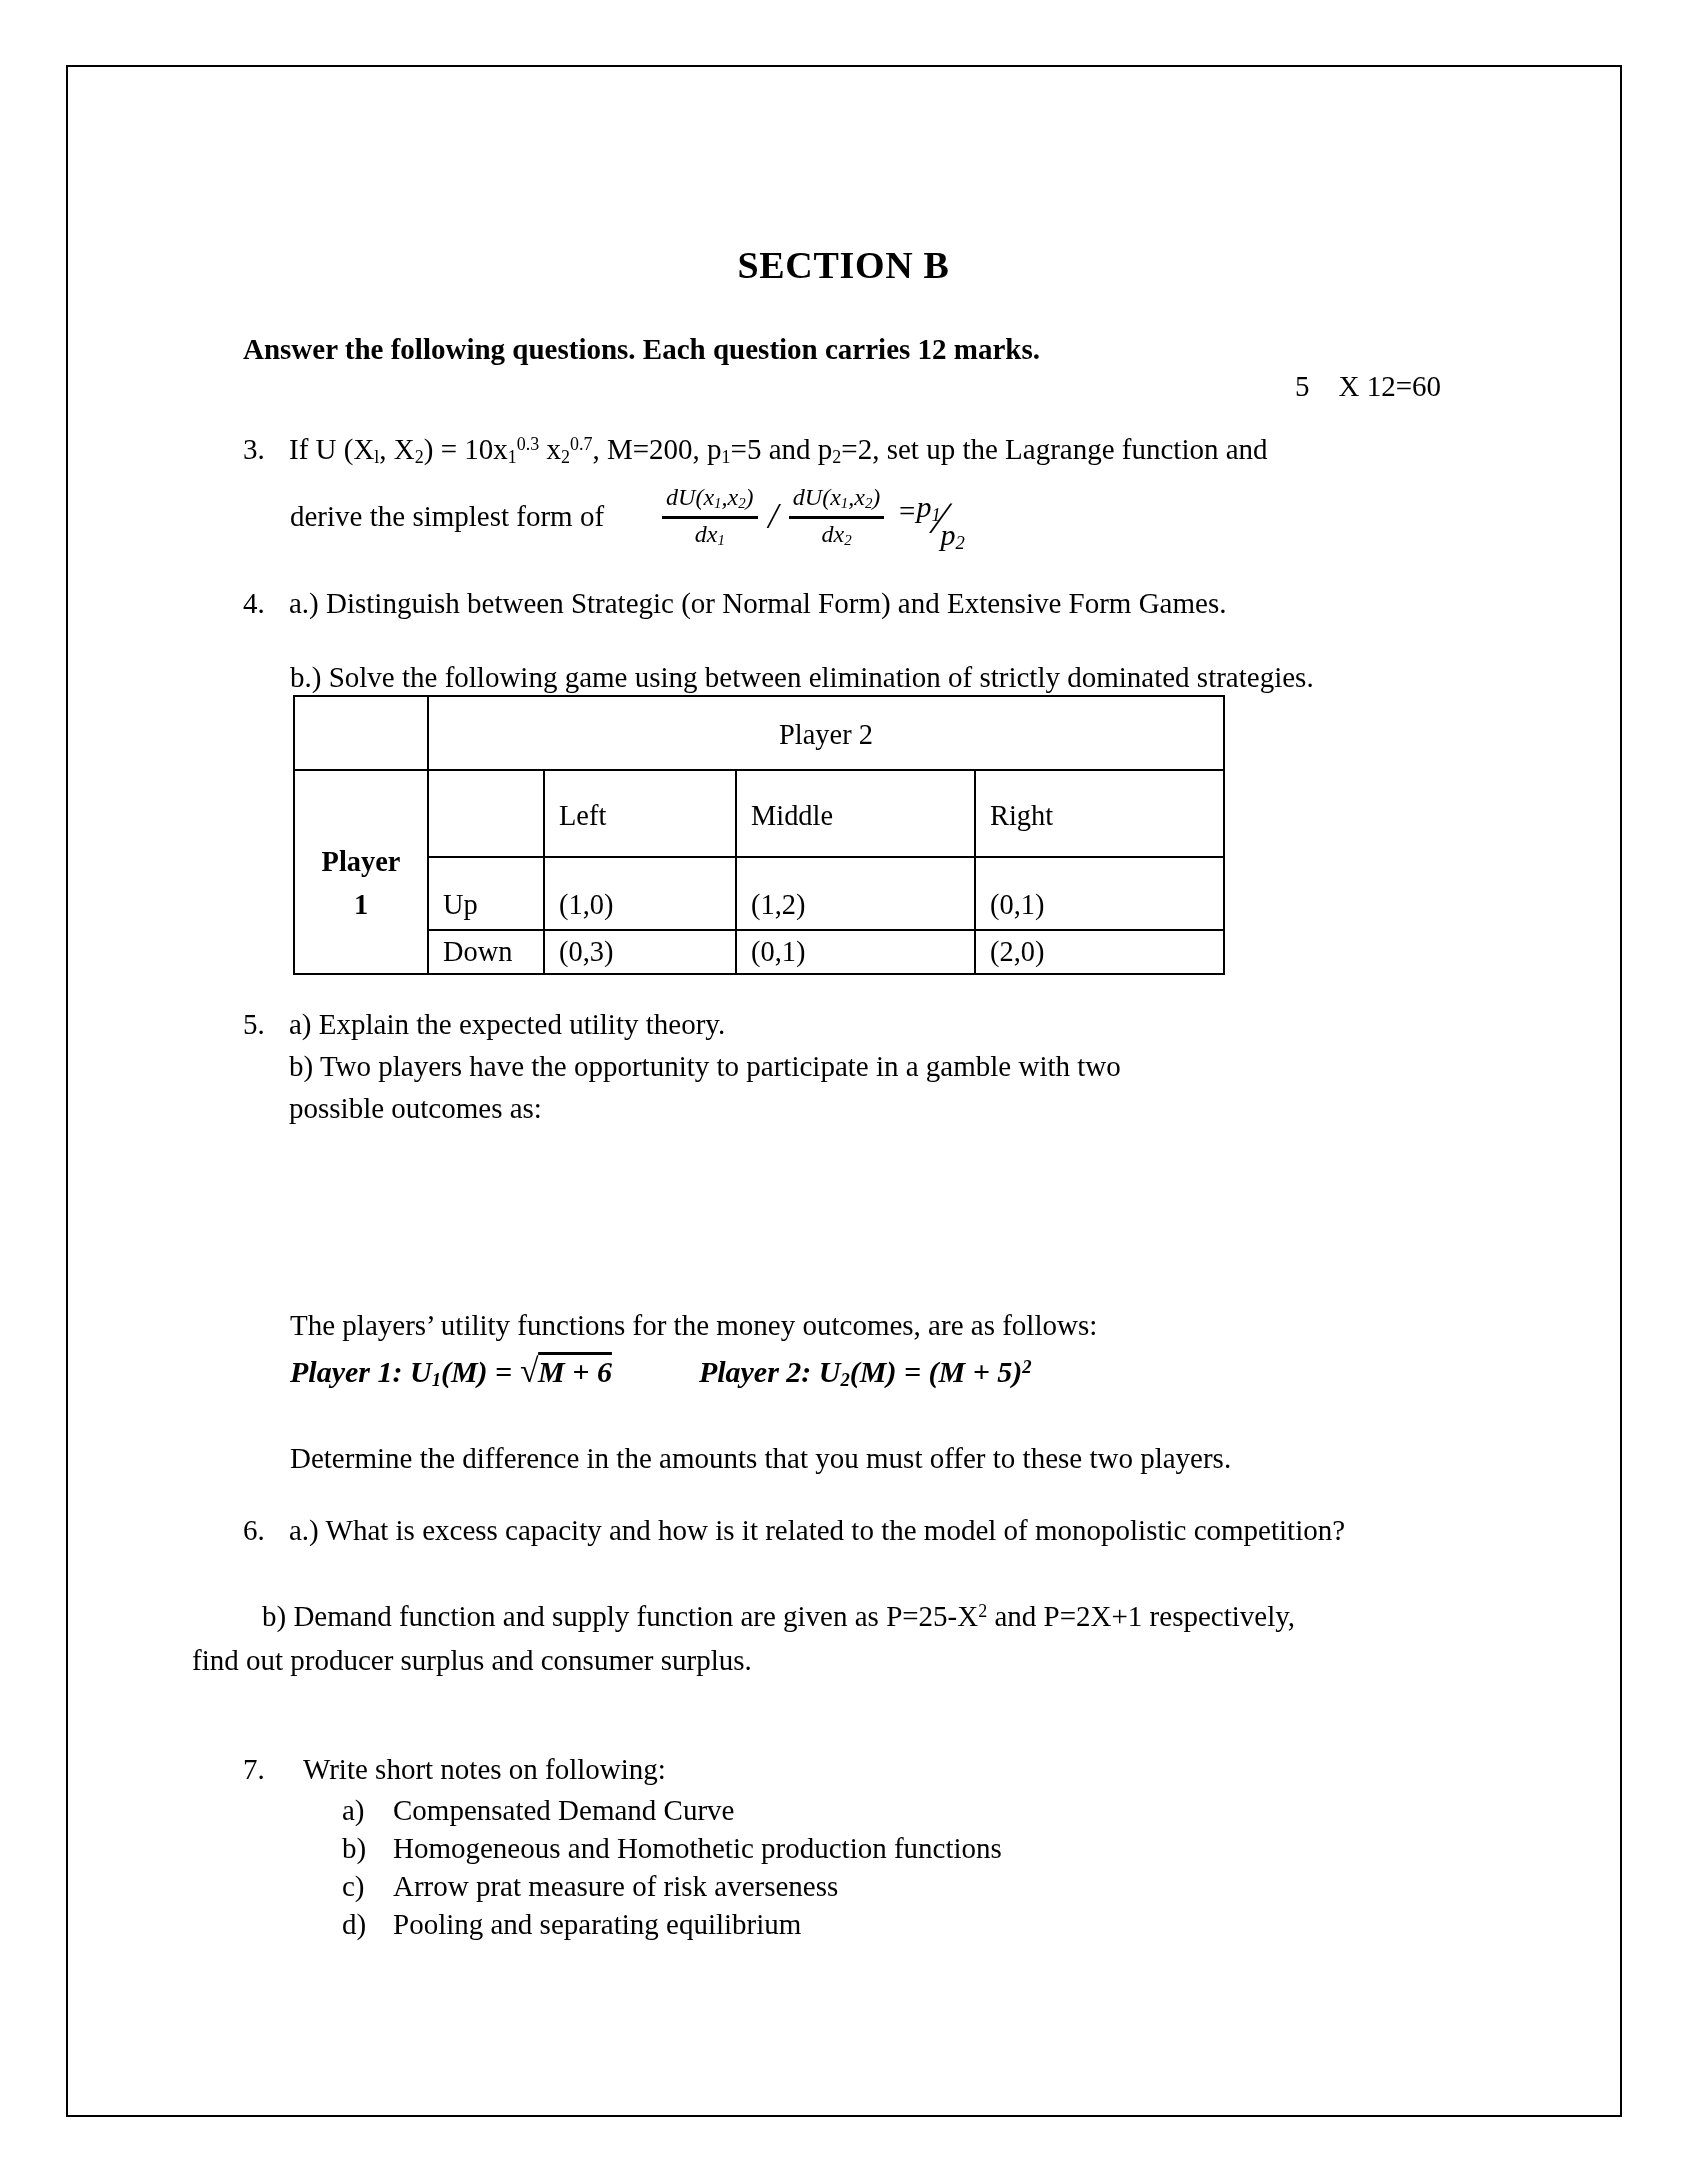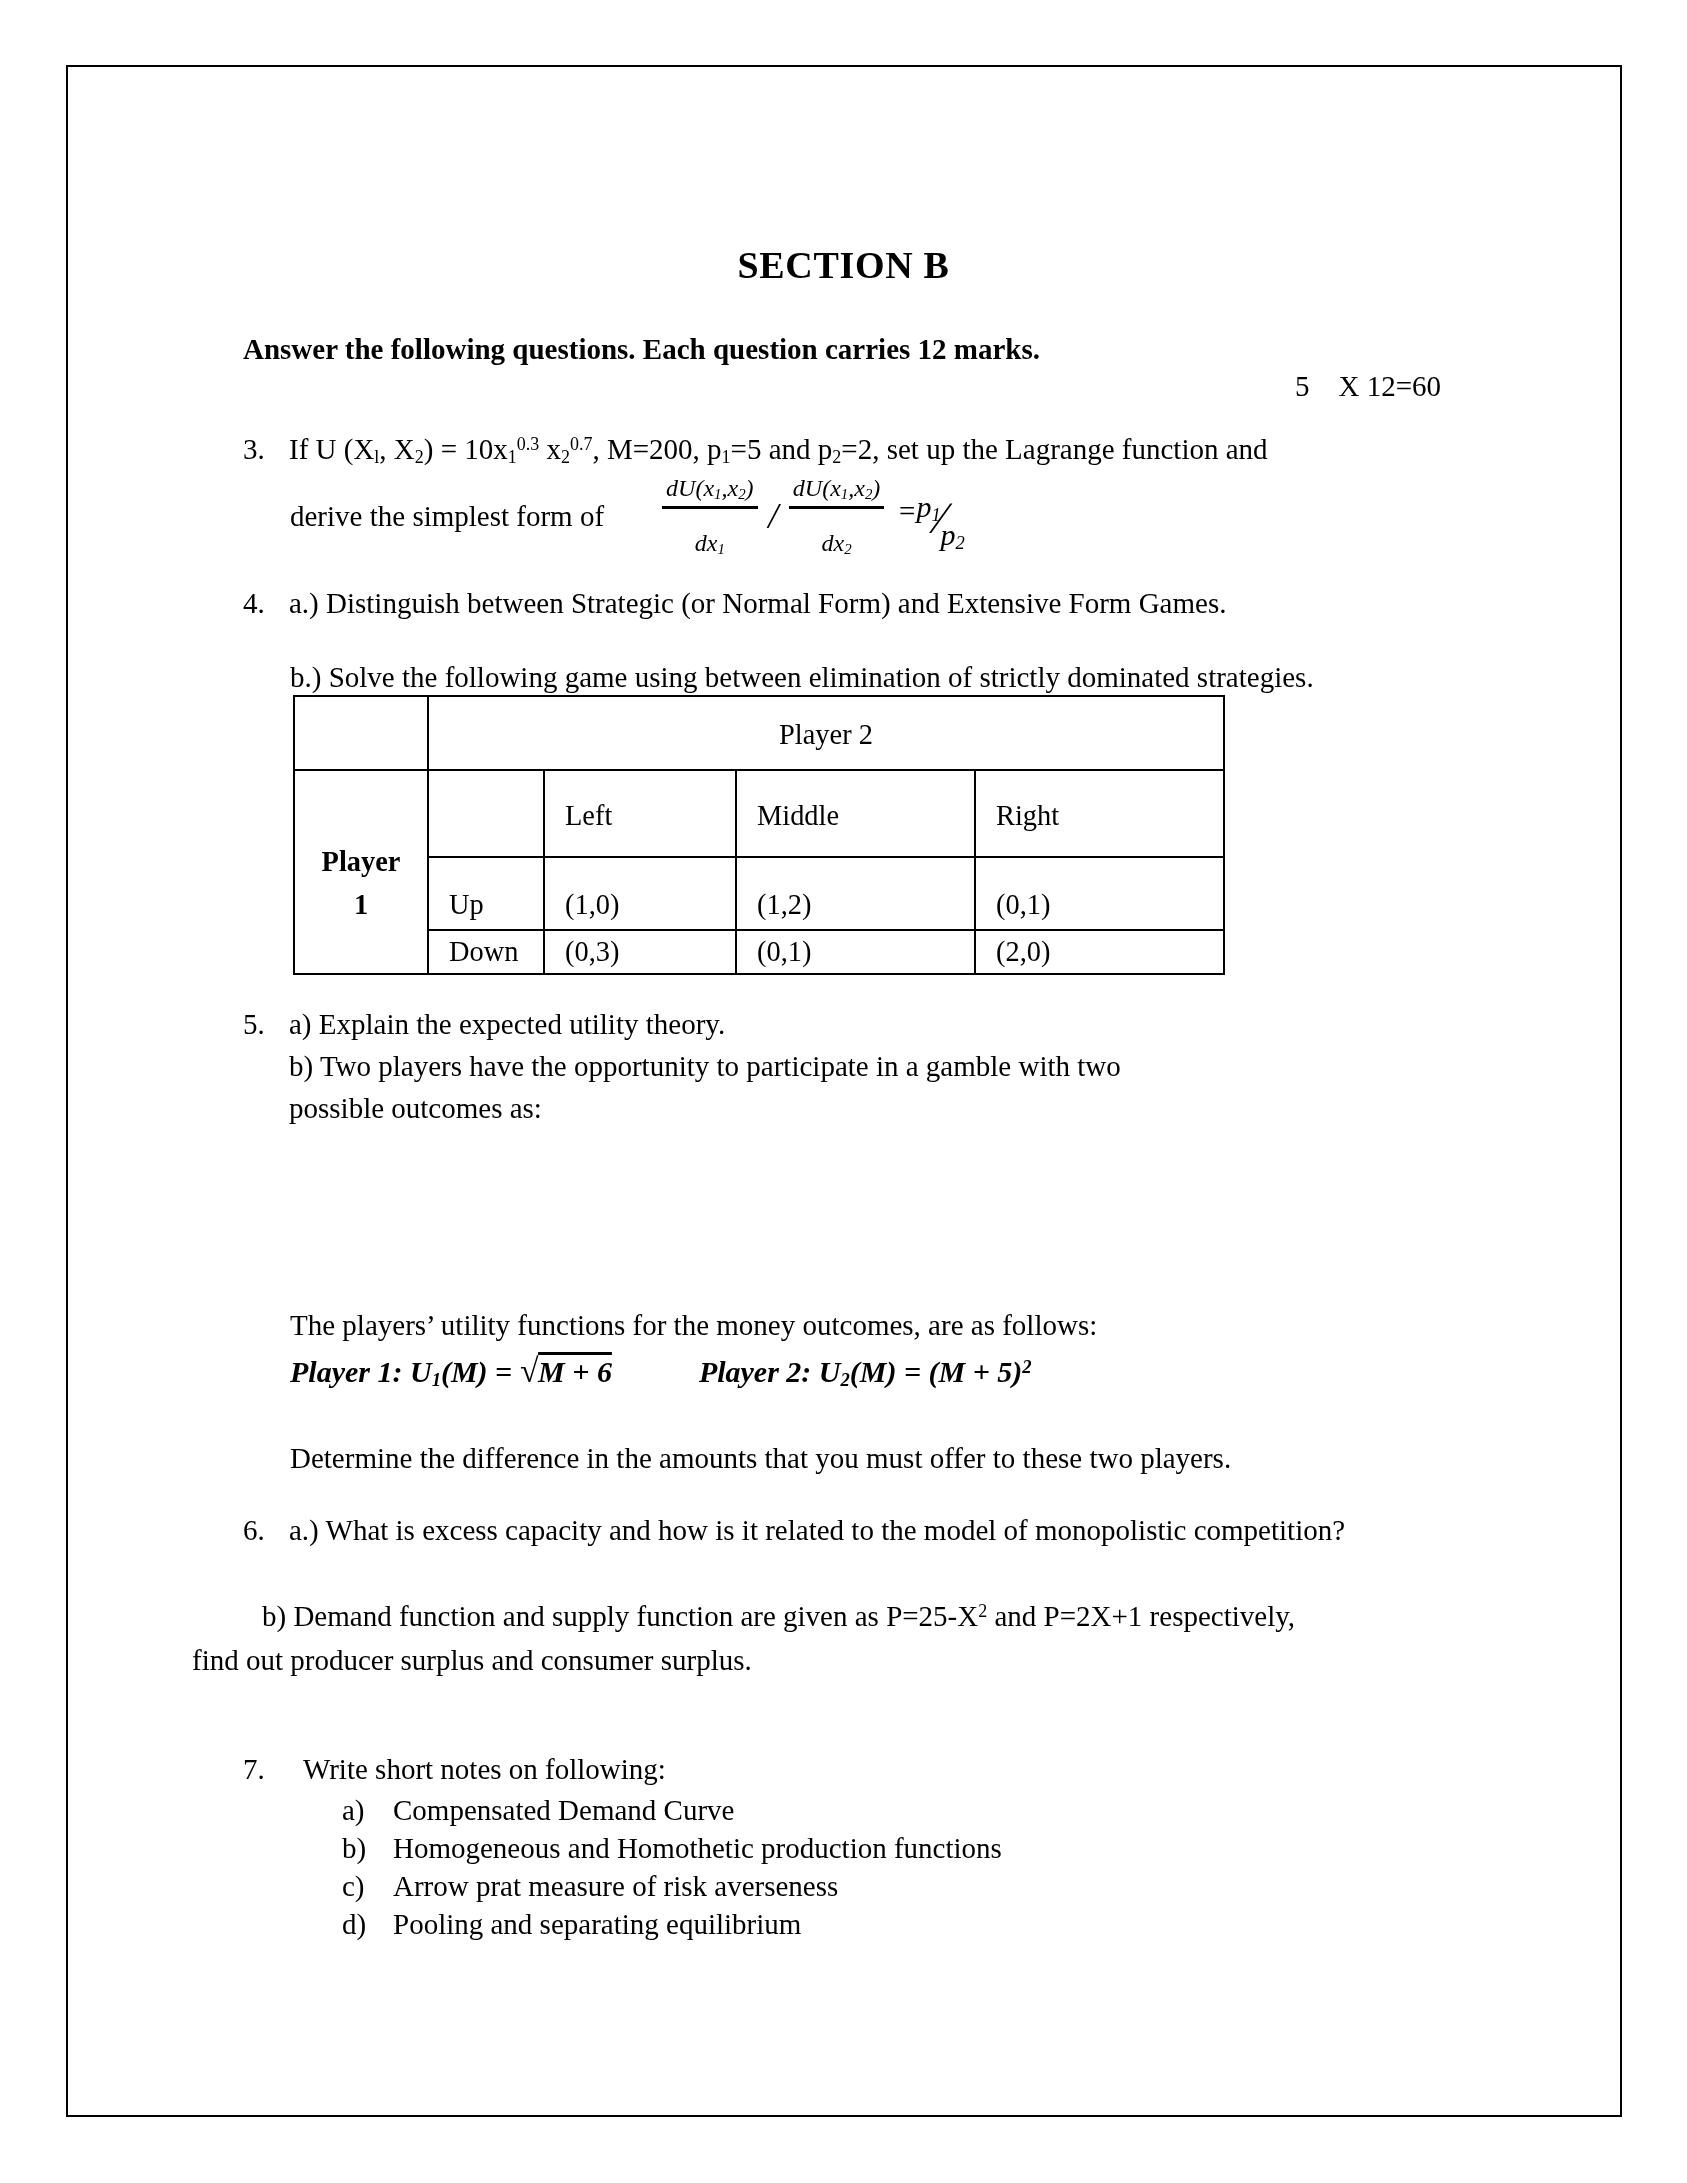--- a/index.html
+++ b/index.html
@@ -14,34 +14,34 @@
 
   .qrow{display:flex;align-items:baseline;}
   .qnum{width:46px;flex:none;}
 
   .q3{position:absolute;top:431px;left:243px;}
   .q3-line2{position:absolute;top:472px;left:290px;display:flex;align-items:center;height:89px;}
   .derive-text{margin-right:58px;}
   .bigfrac{display:inline-flex;flex-direction:column;align-items:center;
            font-style:italic;font-size:24px;line-height:1.12;}
   .bigfrac .fnum{border-bottom:3.3px solid #000;padding:0 4px 3.3px 4px;}
-  .bigfrac .fden{padding-top:21px;}
+  .bigfrac .fden{padding-top:2px;}
   .fslash{font-size:36px;font-style:italic;margin:0 10.6px;}
   .feq{margin:0 1.3px 0 14.6px;position:relative;top:-5.3px;}
   .skew{font-style:italic;font-size:30px;white-space:nowrap;}
   .sk-up{position:relative;top:-14.6px;}
   .sk-sl{font-size:45px;position:relative;top:1.3px;margin:0 -4px;}
   .sk-dn{position:relative;top:13.2px;}
 
   .q4a{position:absolute;top:585px;left:243px;}
   .q4b{position:absolute;top:659px;left:290px;}
 
   table.game{position:absolute;top:695px;left:293px;border-collapse:collapse;table-layout:fixed;
              font-size:28.4px;}
-  table.game td{border:2.6px solid #000;vertical-align:bottom;padding:0 0 8px 20px;overflow:hidden;}
+  table.game td{border:2.6px solid #000;vertical-align:bottom;padding:0 0 8px 14px;overflow:hidden;}
   table.game td.g-p2{text-align:center;font-weight:normal;padding:0 0 17px 0;border-radius:20px;}
   table.game td.g-p1{vertical-align:middle;text-align:center;font-weight:bold;
                      padding:46px 0 0 0;line-height:1.5;}
   table.game tr.r-strat td{padding-bottom:22.5px;}
   table.game tr.r-up td{padding-bottom:6.6px;}
   table.game tr.r-down td{padding-bottom:4px;}
 
   .q5{position:absolute;top:1003px;left:243px;line-height:42px;}
   .q5 .cont{margin-left:46px;}
 

